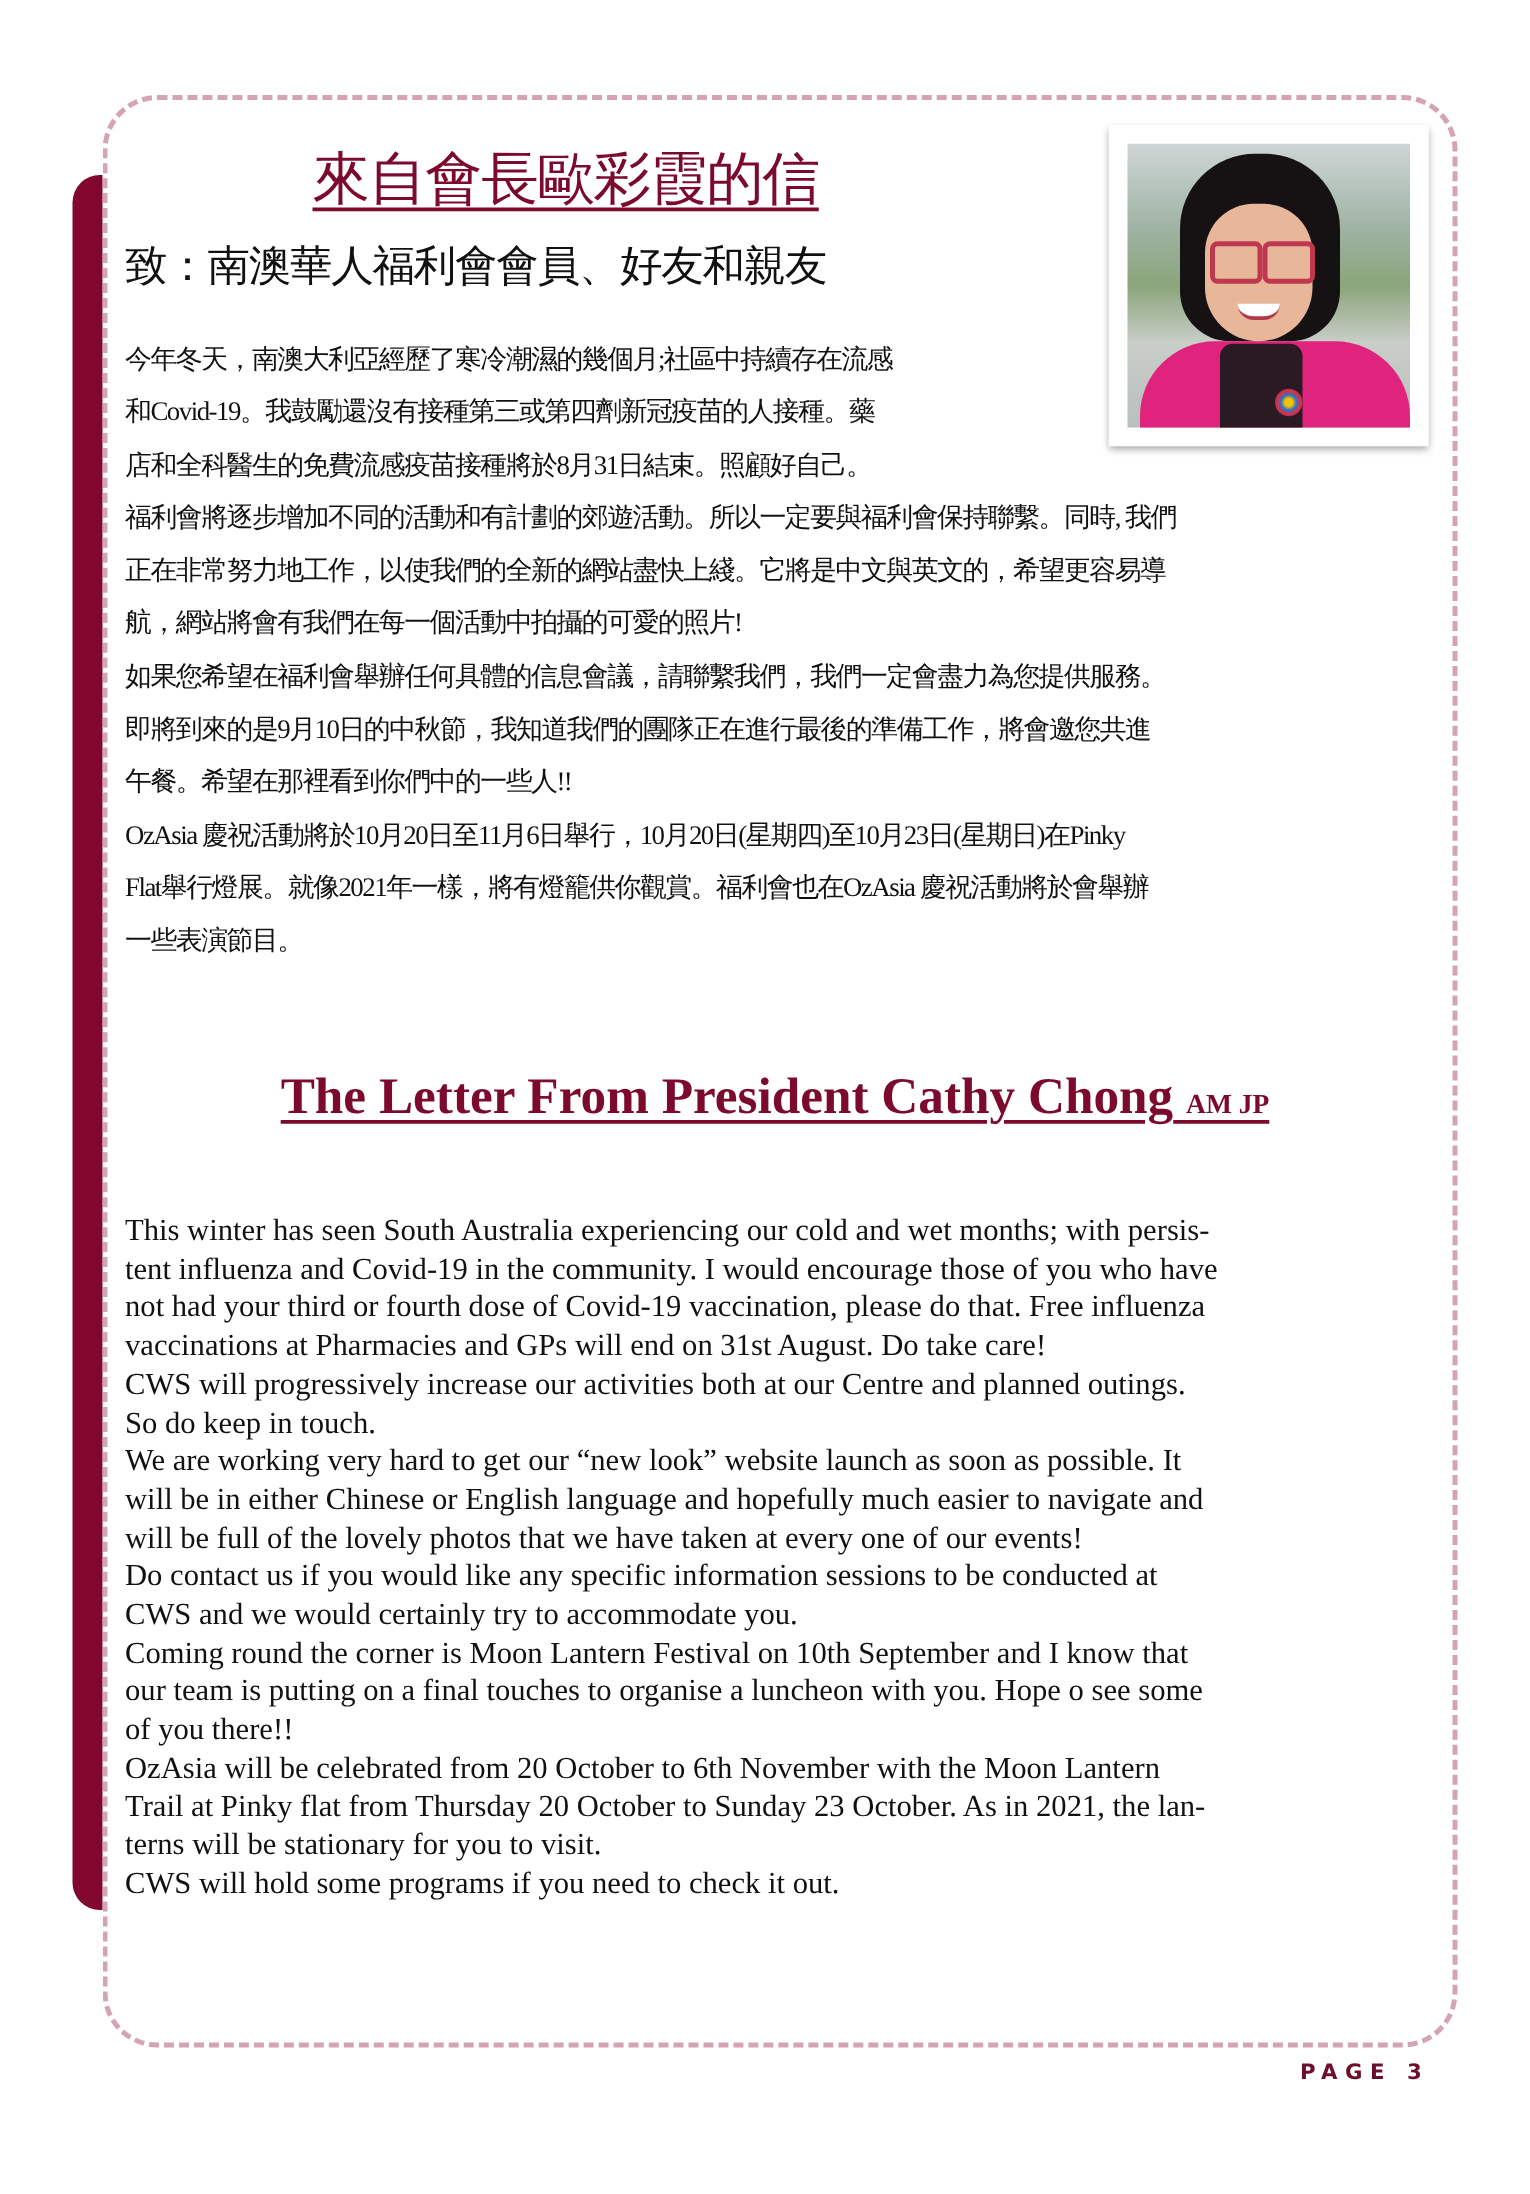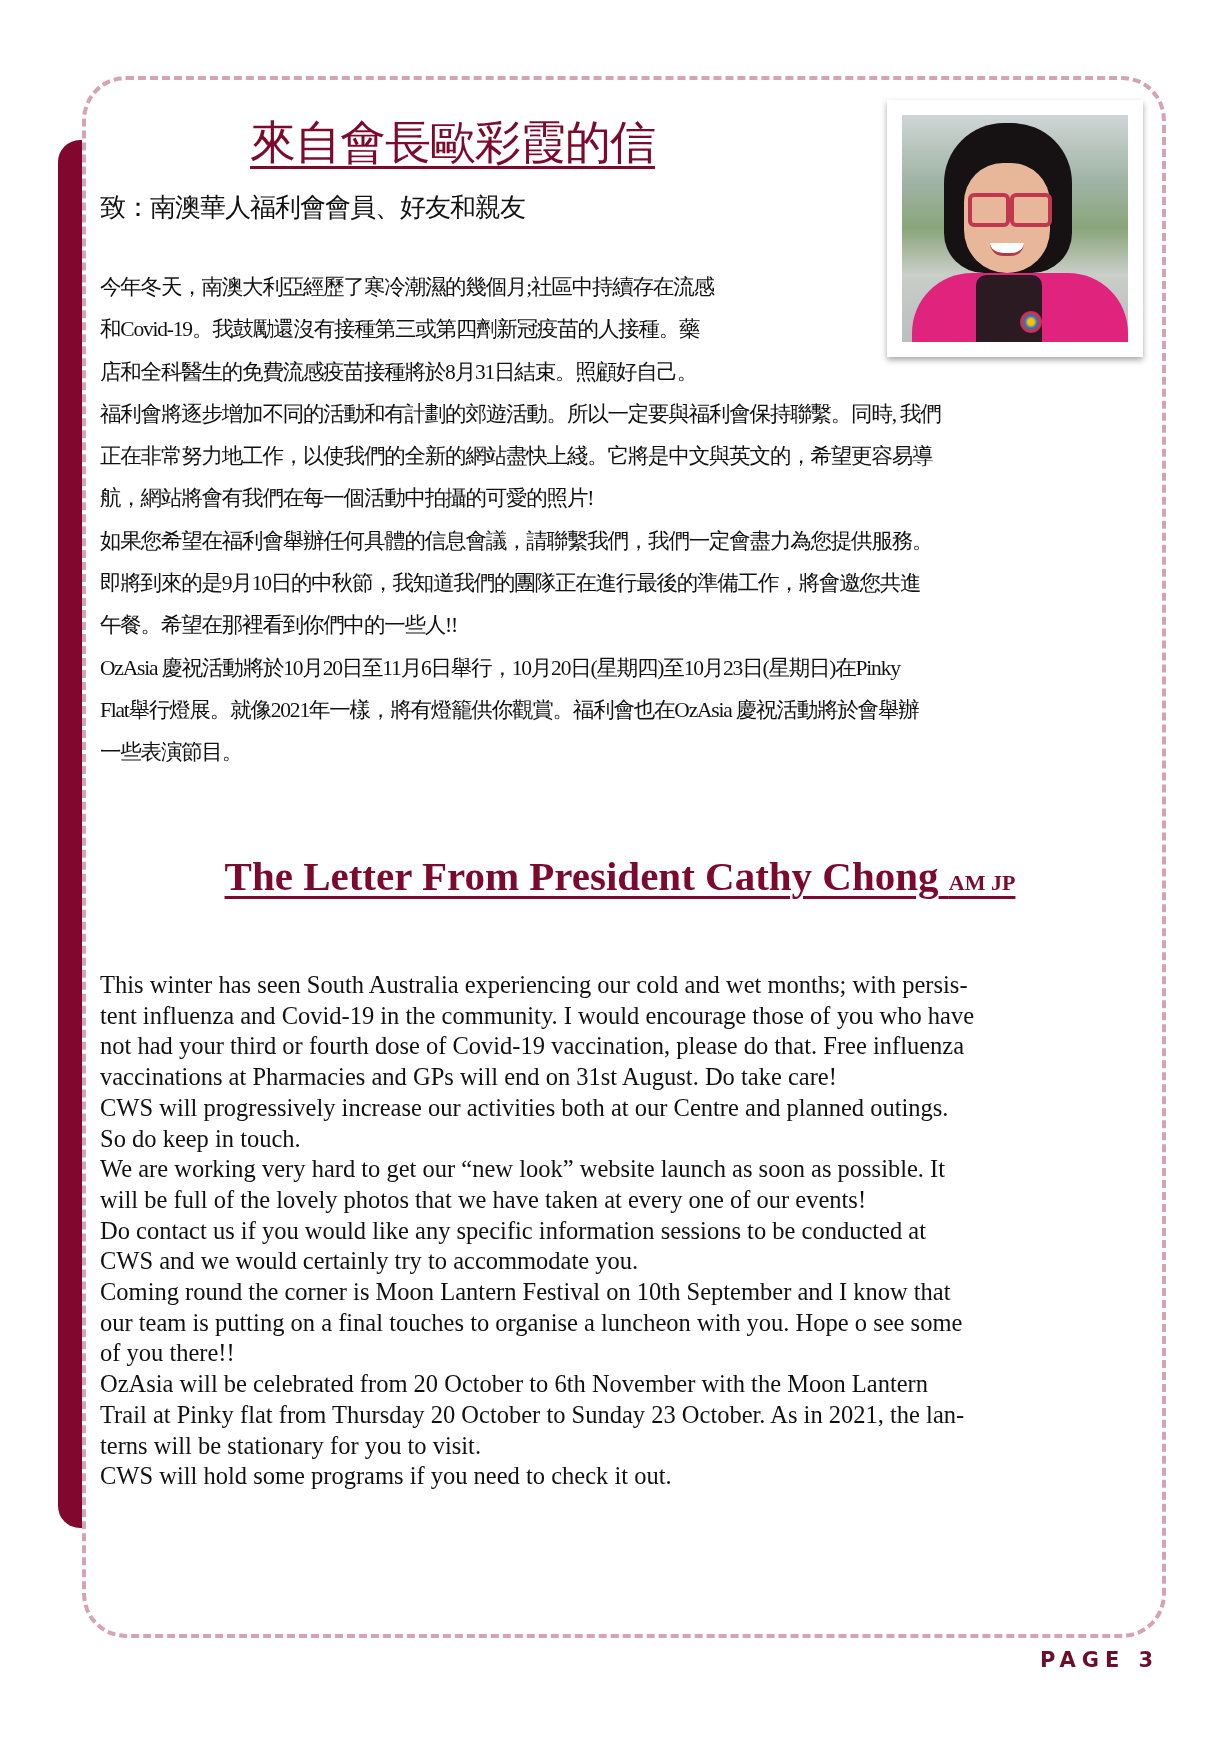--- a/index.html
+++ b/index.html
@@ -13,21 +13,21 @@
     background:#82072f; border-radius:22px 0 0 22px;
   }
   .zh-title {
     position:absolute; left:250px; top:112px; width:470px; text-align:left;
     font-family:"DejaVu Sans", sans-serif; font-size:46px; color:#7b0a2d;
     text-decoration:underline; text-decoration-thickness:3px; text-underline-offset:8px;
     letter-spacing:-1px; white-space:nowrap;
   }
   .zh-greeting {
     position:absolute; left:100px; top:190px;
-    font-family:Liberation Mono, monospace; font-size:26px; color:#111;
+    font-family:Liberation Mono, monospace; font-size:34px; color:#111;
     white-space:nowrap; letter-spacing:-1px;
   }
   .zh-body {
     position:absolute; left:100px; top:266px; width:1040px;
     font-family:Liberation Serif, serif; font-size:21.5px; color:#111;
     line-height:42.3px; letter-spacing:-1.2px;
   }
   .zh-body .line { white-space:nowrap; display:block; }
   .photo-frame {
     position:absolute; left:887px; top:100px; width:256px; height:257px;
@@ -53,21 +53,21 @@
     text-decoration:underline; text-decoration-thickness:3px; text-underline-offset:6px; white-space:nowrap;
   }
   .en-title .suffix { font-size:22px; }
   .en-body {
     position:absolute; left:100px; top:970px; width:1040px;
     font-family:Liberation Serif, serif; font-size:24.5px; color:#111; line-height:30.7px;
   }
   .en-body .line { display:block; white-space:nowrap; }
   .page-label {
     position:absolute; left:1040px; top:1648px;
-    font-family:"DejaVu Sans", sans-serif; font-weight:bold; font-size:21px; color:#6b0f2b;
+    font-family:"DejaVu Sans", sans-serif; font-weight:bold; font-size:17px; color:#6b0f2b;
     letter-spacing:6px; white-space:nowrap;
   }
 </style>
 </head>
 <body>
 
 <div class="maroon-bar"></div>
 <div class="border-box"></div>
 
 <div class="zh-title">來自會長歐彩霞的信</div>
@@ -107,20 +107,21 @@
 </div>
 
 <div class="en-body">
   <span class="line">This winter has seen South Australia experiencing our cold and wet months; with persis-</span>
   <span class="line">tent influenza and Covid-19 in the community. I would encourage those of you who have</span>
   <span class="line">not had your third or fourth dose of Covid-19 vaccination, please do that. Free influenza</span>
   <span class="line">vaccinations at Pharmacies and GPs will end on 31st August. Do take care!</span>
   <span class="line">CWS will progressively increase our activities both at our Centre and planned outings.</span>
   <span class="line">So do keep in touch.</span>
   <span class="line">We are working very hard to get our “new look” website launch as soon as possible. It</span>
+  <span class="line">will be in either Chinese or English language and hopefully much easier to navigate and</span>
   <span class="line">will be full of the lovely photos that we have taken at every one of our events!</span>
   <span class="line">Do contact us if you would like any specific information sessions to be conducted at</span>
   <span class="line">CWS and we would certainly try to accommodate you.</span>
   <span class="line">Coming round the corner is Moon Lantern Festival on 10th September and I know that</span>
   <span class="line">our team is putting on a final touches to organise a luncheon with you. Hope o see some</span>
   <span class="line">of you there!!</span>
   <span class="line">OzAsia  will be celebrated from 20 October to 6th November with the Moon Lantern</span>
   <span class="line">Trail at Pinky flat from Thursday 20 October  to Sunday 23 October. As in 2021, the lan-</span>
   <span class="line">terns will be stationary for you to visit.</span>
   <span class="line">CWS will hold some programs if you need to check it out.</span>

